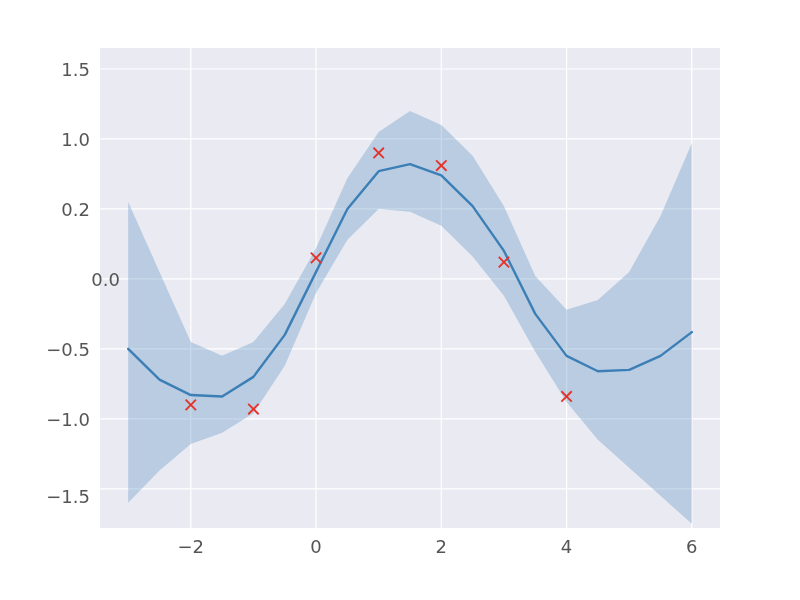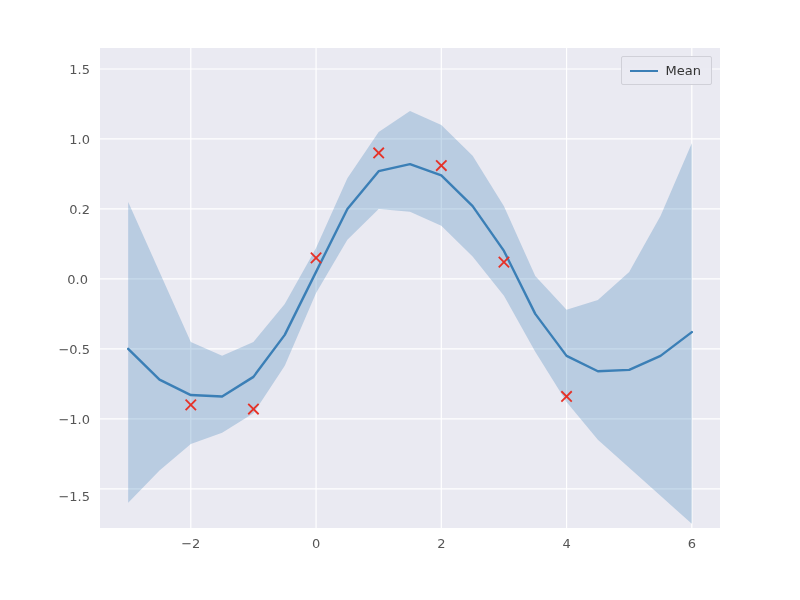--- a/index.html
+++ b/index.html
@@ -18,21 +18,21 @@
     height: 600px;
   }
   .axes {
     position: absolute;
     background: #eaeaf2;
     overflow: visible;
   }
   .tick-label {
     position: absolute;
     color: #555;
-    font-size: 13px;
+    font-size: 18px;
   }
   .xlabel { transform: translate(-50%, 0); }
   .ylabel { transform: translate(0, -50%); text-align: right; }
   svg { display: block; }
   .legend {
     position: absolute;
     background: rgba(234,234,242,0.9);
     border: 1px solid #d0d0d8;
     border-radius: 2px;
     padding: 6px 10px 6px 8px;
@@ -87,34 +87,28 @@
         </g>
         <g>
           <line x1="398.73939393939395" y1="208.91078717201168" x2="409.1393939393939" y2="219.31078717201166" stroke="#e63127" stroke-width="1.8"></line>
           <line x1="398.73939393939395" y1="219.31078717201166" x2="409.1393939393939" y2="208.91078717201168" stroke="#e63127" stroke-width="1.8"></line>
         </g>
         <g>
           <line x1="461.36565656565654" y1="343.2548104956268" x2="471.7656565656565" y2="353.6548104956268" stroke="#e63127" stroke-width="1.8"></line>
           <line x1="461.36565656565654" y1="353.6548104956268" x2="471.7656565656565" y2="343.2548104956268" stroke="#e63127" stroke-width="1.8"></line>
         </g>
       </svg>
-    <div class="legend" id="legend" style="right: 8px; top: 8px;">
-      <div class="legend-row">
-        <span class="legend-line"></span>
-        <span>Mean</span>
-      </div>
-    </div>
   </div>
   <div id="tick-container">
       <div class="tick-label xlabel" style="left: 190.808px; top: 536px;">−2</div>
       <div class="tick-label xlabel" style="left: 316.061px; top: 536px;">0</div>
       <div class="tick-label xlabel" style="left: 441.313px; top: 536px;">2</div>
       <div class="tick-label xlabel" style="left: 566.566px; top: 536px;">4</div>
       <div class="tick-label xlabel" style="left: 691.818px; top: 536px;">6</div>
       <div class="tick-label ylabel" style="right: 710px; top: 496px;">−1.5</div>
       <div class="tick-label ylabel" style="right: 710px; top: 418.845px; text-align: right;">−1.0</div>
       <div class="tick-label ylabel" style="right: 710px; top: 348.875px;">−0.5</div>
-      <div class="tick-label ylabel" style="right: 712px; top: 278.904px;">0.0</div>
+      <div class="tick-label ylabel" style="right: 680px; top: 278.904px;">0.0</div>
       <div class="tick-label ylabel" style="right: 710px; top: 208.933px;">0.2</div>
       <div class="tick-label ylabel" style="right: 710px; top: 138.962px; text-align: right;">1.0</div>
       <div class="tick-label ylabel" style="right: 710px; top: 68.9913px;">1.5</div>
     </div>
 </div>
 
 </body></html>

